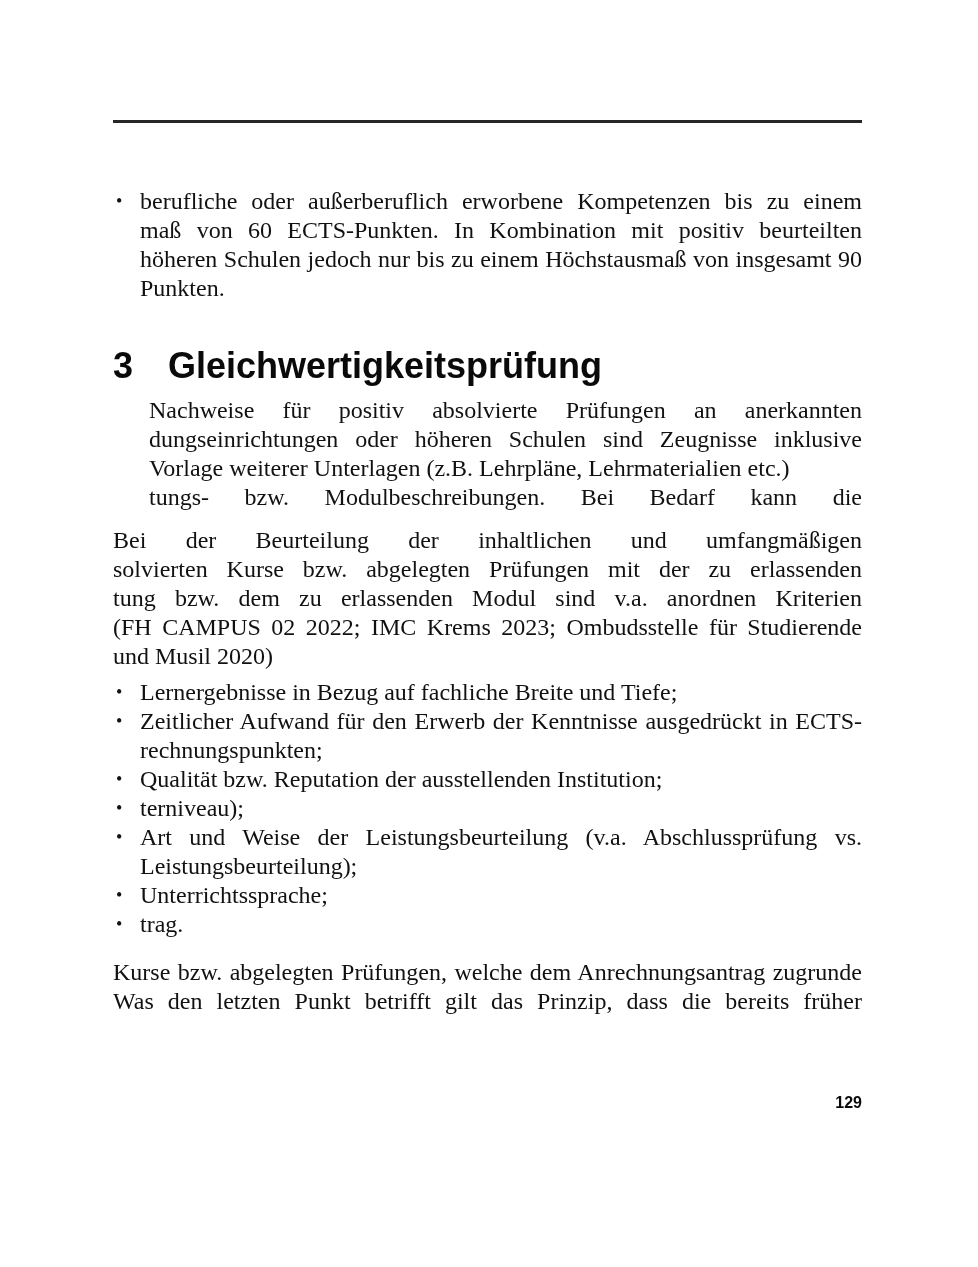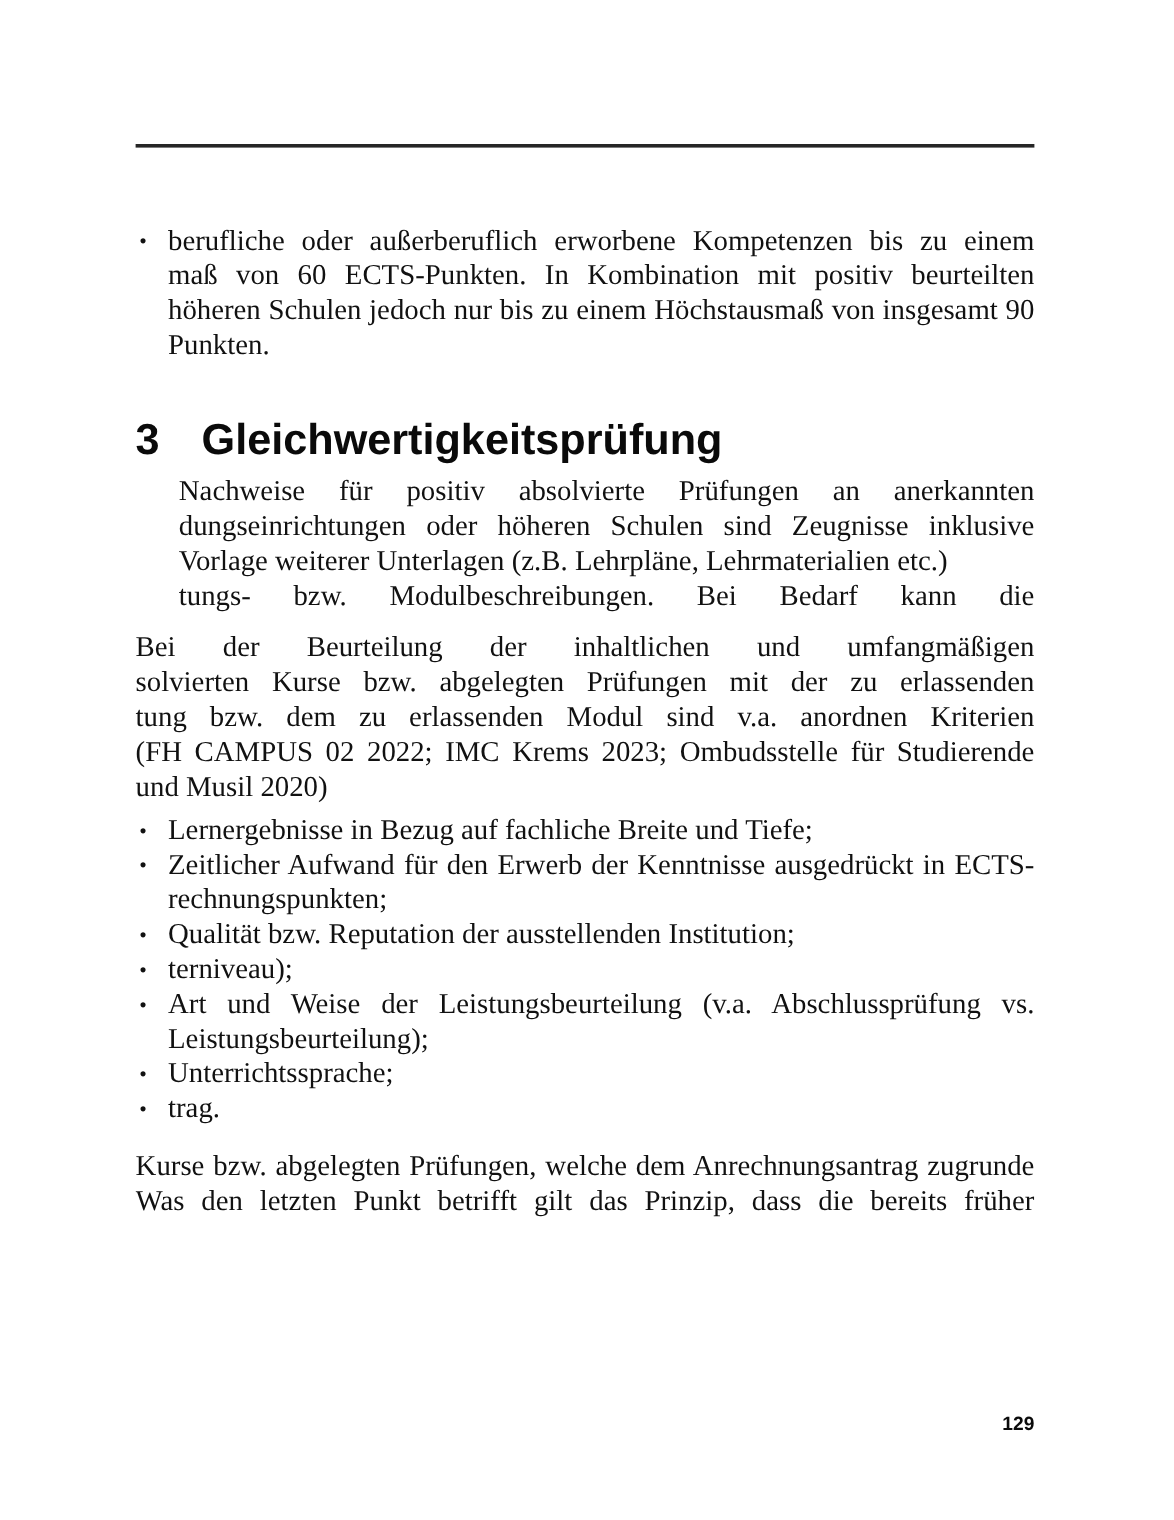--- a/index.html
+++ b/index.html
@@ -50,21 +50,21 @@
     color: #0a0a0a;
   }
   .h-num { width: 55px; }
   .para-1 { margin-top: 10px; margin-left: 36px; }
   .para-2 { margin-top: 14px; }
   .blist-criteria { margin-top: 7px; }
   .para-3 { margin-top: 19px; }
   .bold-term { font-weight: bold; margin-left: 48px; }
   .pagenum {
     position: absolute;
-    top: 1180px;
+    top: 1095px;
     right: 116px;
     font-family: "Liberation Sans", sans-serif;
     font-weight: bold;
     font-size: 16px;
     line-height: 1;
     color: #0a0a0a;
   }
 </style>
 </head>
 <body>

